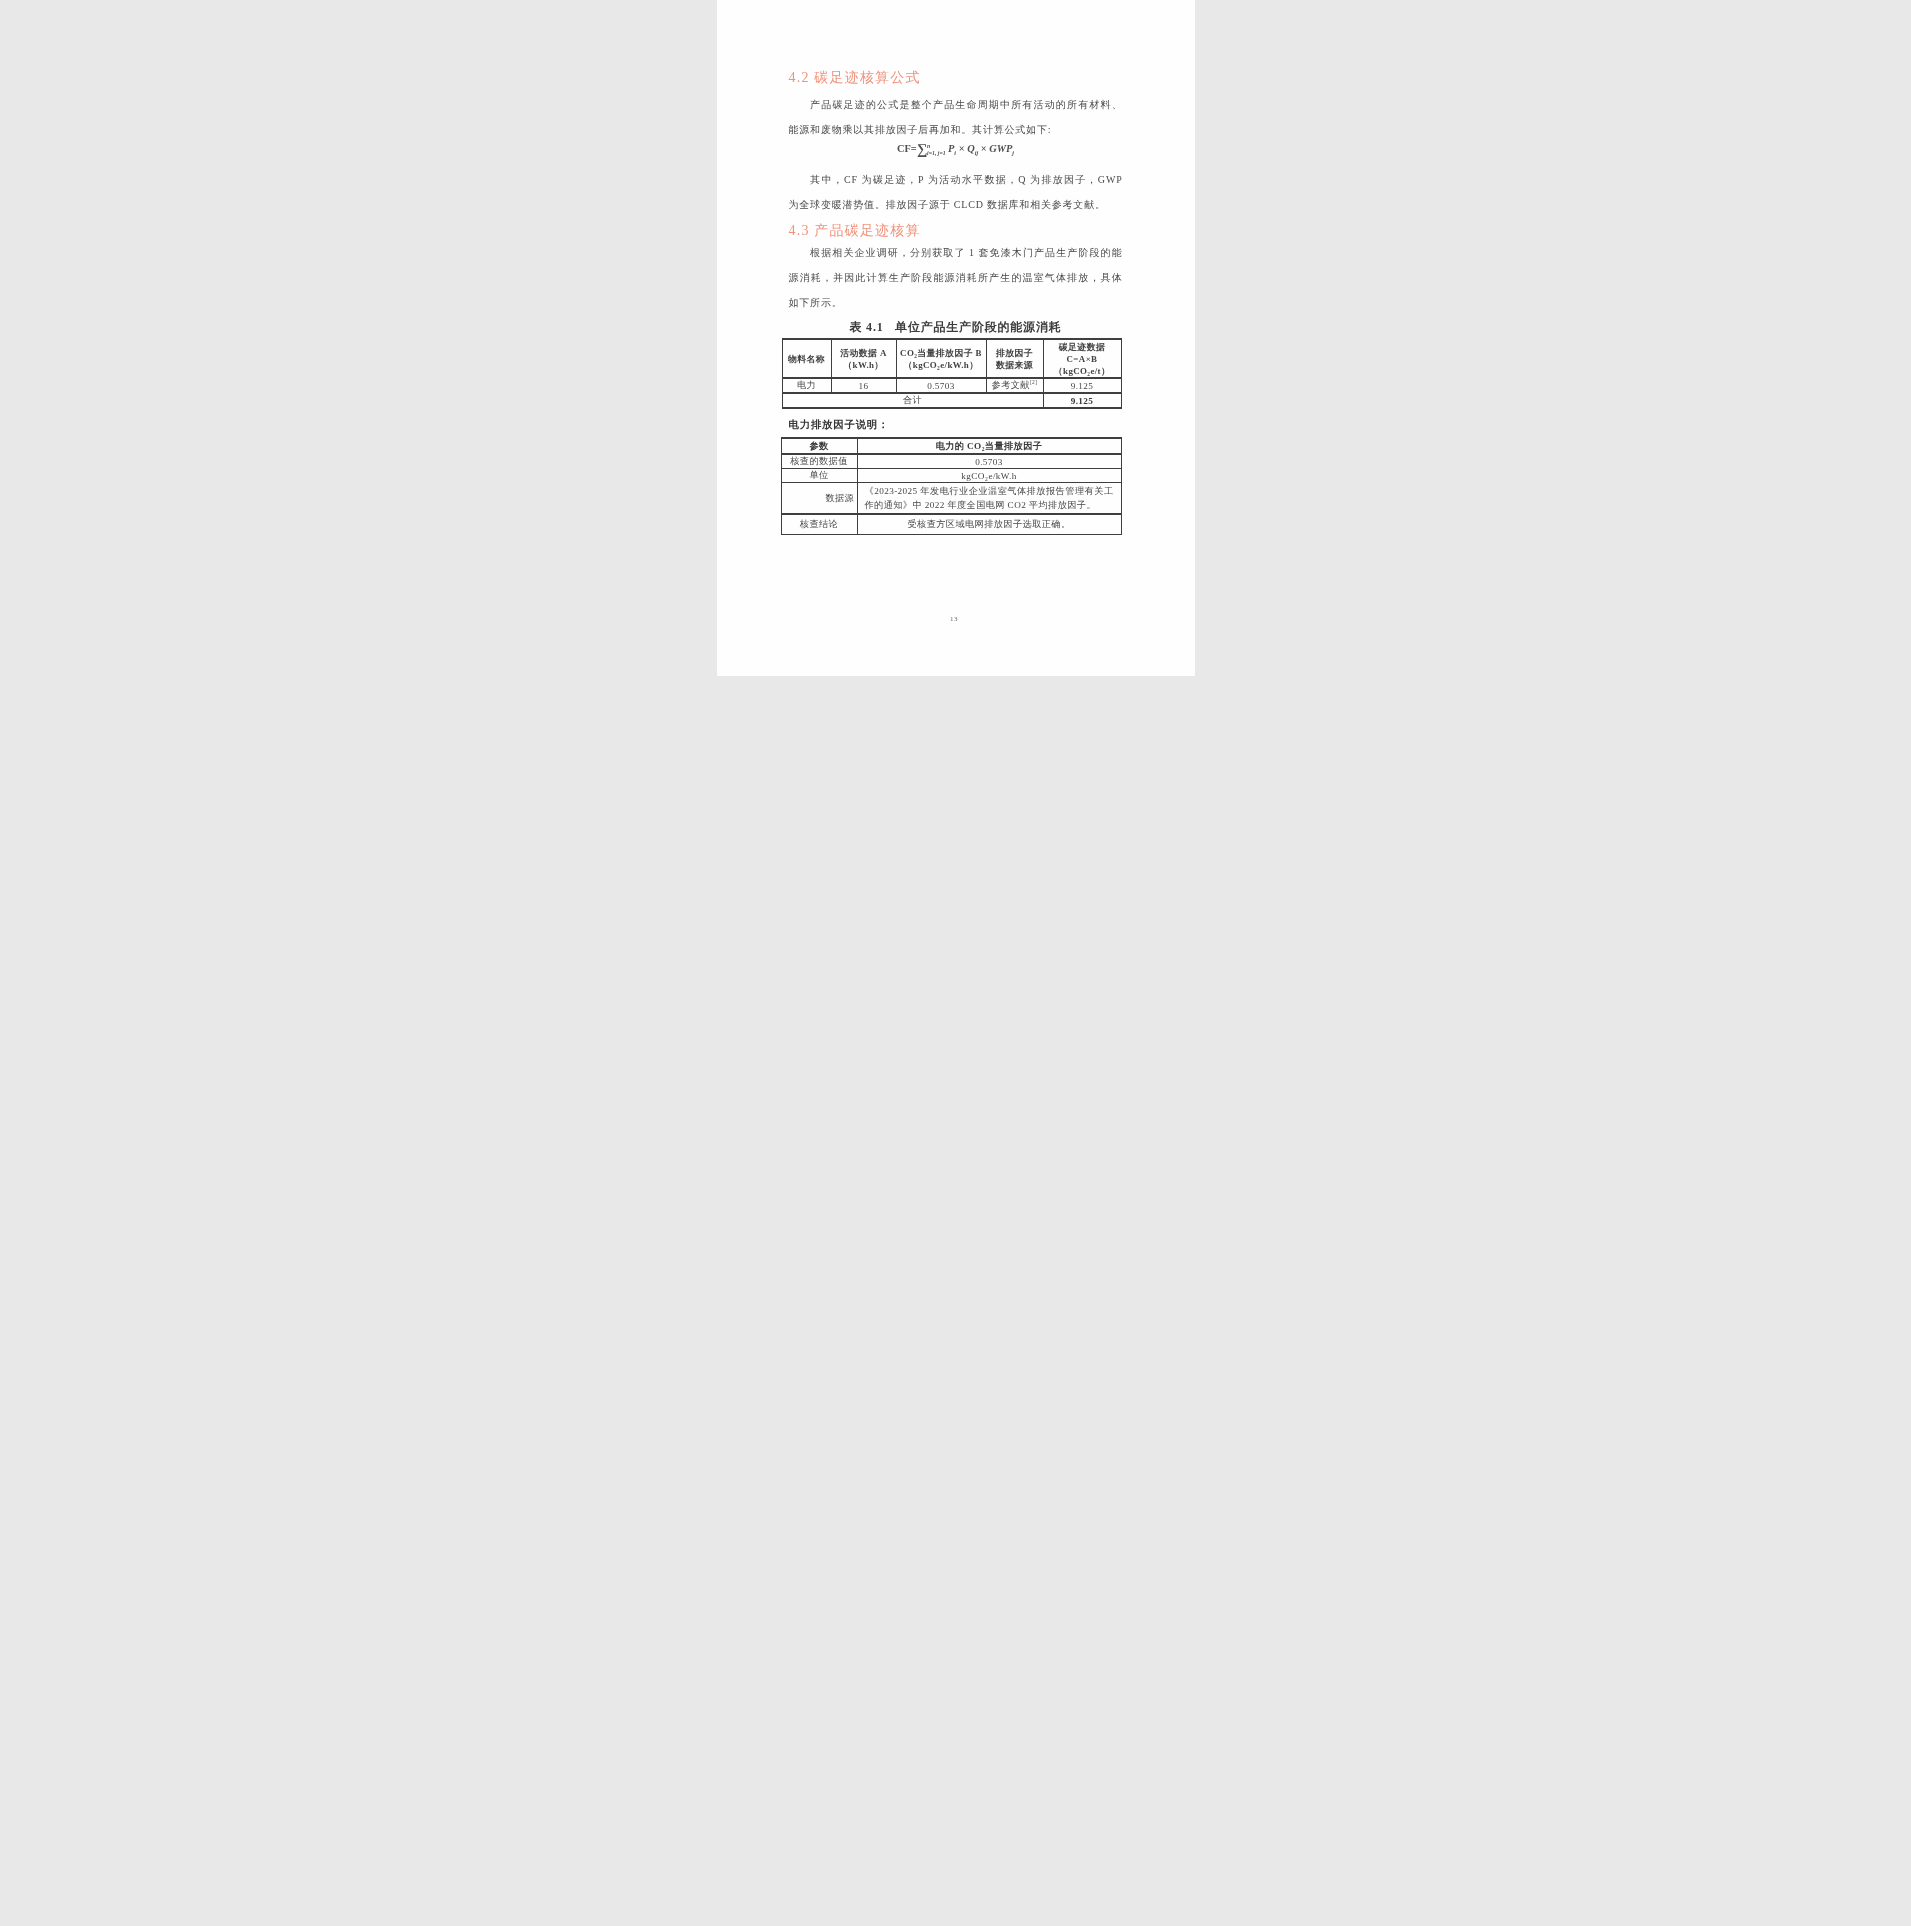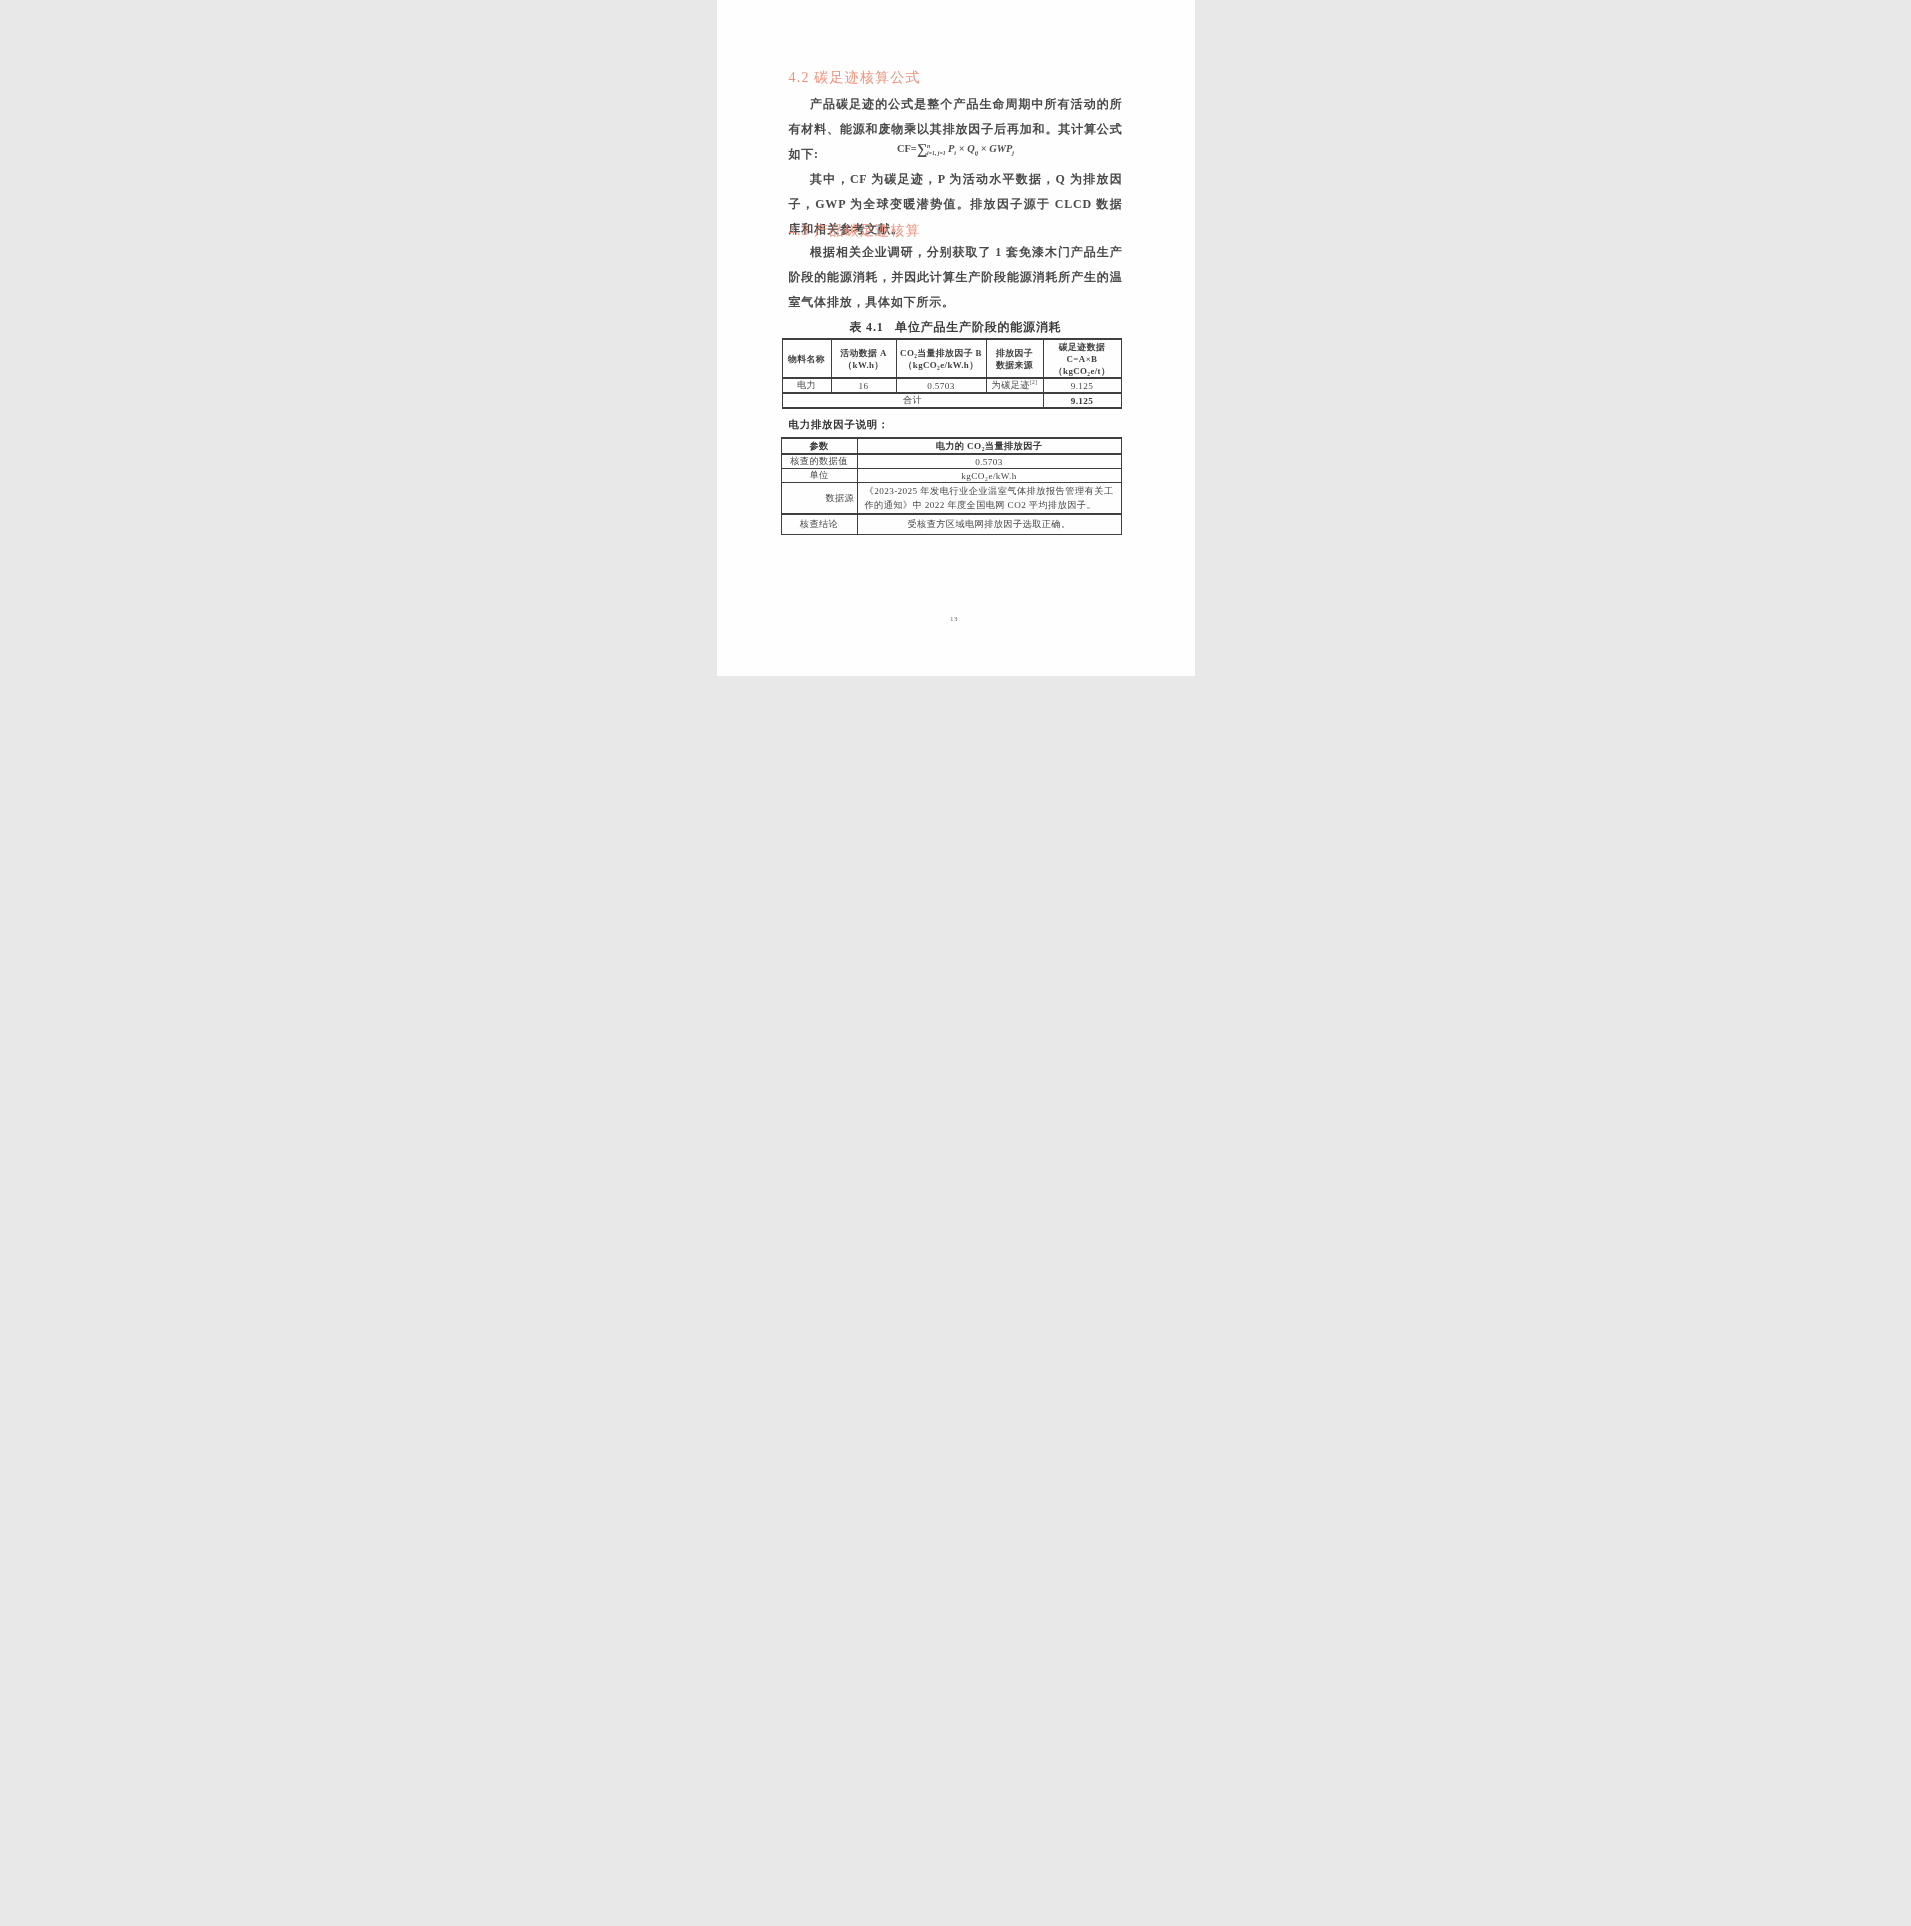--- a/index.html
+++ b/index.html
@@ -7,22 +7,22 @@
     position:relative;width:478px;height:676px;margin:0 auto;
     background:#fefefe;color:#474747;
     font-family:"Liberation Serif","DejaVu Serif",serif;
     overflow:hidden;
   }
   .abs{position:absolute;}
   .sec-heading{
     font-size:14px;letter-spacing:1.2px;color:#f0917b;white-space:nowrap;
   }
   .para{
-    width:334px;font-size:12px;line-height:25px;letter-spacing:0.8px;
-    text-align:justify;text-indent:21.6px;color:#4a4a4a;font-weight:bold;
+    width:334px;font-size:10px;line-height:25px;letter-spacing:0.8px;
+    text-align:justify;text-indent:21.6px;color:#4a4a4a;
   }
   .formula-wrap{
     width:334px;text-align:center;font-size:10.4px;font-weight:bold;color:#4f4f4f;
     white-space:nowrap;
   }
   .formula-wrap .sigma{font-size:14.6px;vertical-align:middle;font-weight:bold;}
   .sig-scripts{
     display:inline-flex;flex-direction:column;justify-content:center;align-items:flex-start;
     vertical-align:middle;font-size:5.8px;line-height:6.2px;font-style:italic;margin-right:2.3px;
   }
@@ -135,21 +135,21 @@
             <span class="hline">C=A×B</span>
             <span class="hline">（kgCO₂e/t）</span>
           </th>
         </tr>
       </thead>
       <tbody>
         <tr class="datarow">
           <td>电力</td>
           <td>16</td>
           <td>0.5703</td>
-          <td><span>为碳足迹</span><sup class="ref">[2]</sup></td>
+          <td><span>参考文献</span><sup class="ref">[2]</sup></td>
           <td>9.125</td>
         </tr>
         <tr>
           <td colspan="4">合计</td>
           <td class="bold">9.125</td>
         </tr>
       </tbody>
     </table>
   </div>
 

